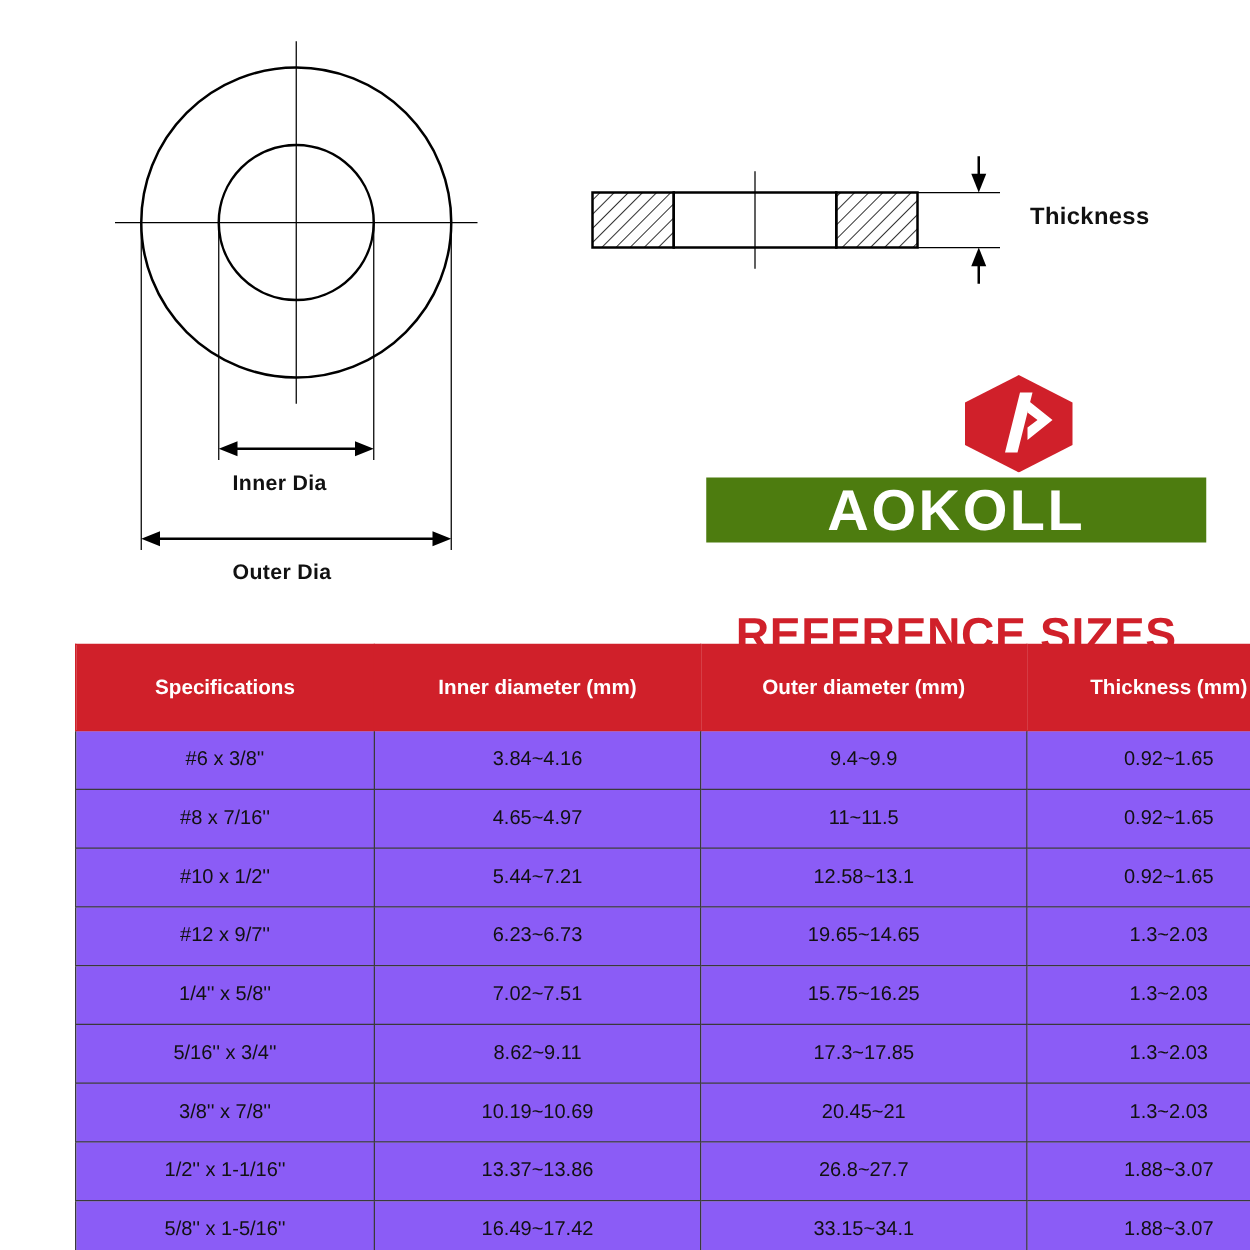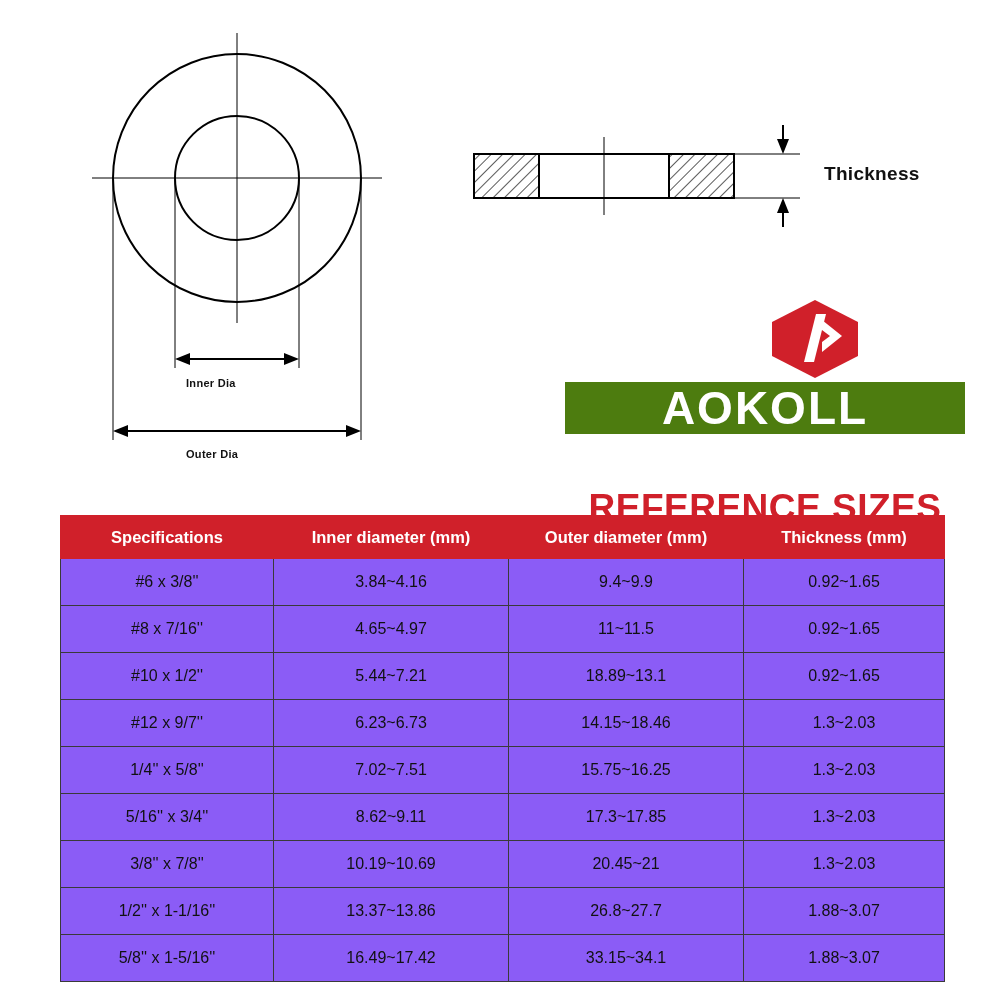--- a/index.html
+++ b/index.html
@@ -25,21 +25,21 @@
     height: 500px;
   }
   .diagram-svg {
     position: absolute;
     left: 0;
     top: 0;
   }
   .dim-label {
     position: absolute;
     font-weight: bold;
-    font-size: 11px;
+    font-size: 17px;
     letter-spacing: 0.3px;
     color: #111;
     white-space: nowrap;
   }
   #inner-dia-label { left: 186px; top: 377px; }
   #outer-dia-label { left: 186px; top: 448px; }
   #thickness-label { left: 824px; top: 163px; font-size: 19px; }
 
   
   .brand-block {
@@ -101,21 +101,21 @@
     table-layout: fixed;
   }
   thead th {
     background: #d0202a;
     color: #ffffff;
     font-size: 16.5px;
     font-weight: bold;
     height: 42px;
     border: 1px solid #d0202a;
     text-align: center;
-    padding: 0;
+    padding: 13px;
   }
   tbody td {
     height: 46px;
     border: 1px solid #3a3a3a;
     text-align: center;
     font-size: 16px;
     color: #111;
     padding: 0;
     background: #8b5cf6;
   }
@@ -221,27 +221,27 @@
       </tr>
       <tr>
         <td>#8 x 7/16''</td>
         <td>4.65~4.97</td>
         <td>11~11.5</td>
         <td>0.92~1.65</td>
       </tr>
       <tr>
         <td>#10 x 1/2''</td>
         <td>5.44~7.21</td>
-        <td>18.89~13.1</td>
+        <td>12.58~13.1</td>
         <td>0.92~1.65</td>
       </tr>
       <tr>
         <td>#12 x 9/7''</td>
         <td>6.23~6.73</td>
-        <td>14.15~18.46</td>
+        <td>19.65~14.65</td>
         <td>1.3~2.03</td>
       </tr>
       <tr>
         <td>1/4'' x 5/8''</td>
         <td>7.02~7.51</td>
         <td>15.75~16.25</td>
         <td>1.3~2.03</td>
       </tr>
       <tr>
         <td>5/16'' x 3/4''</td>

